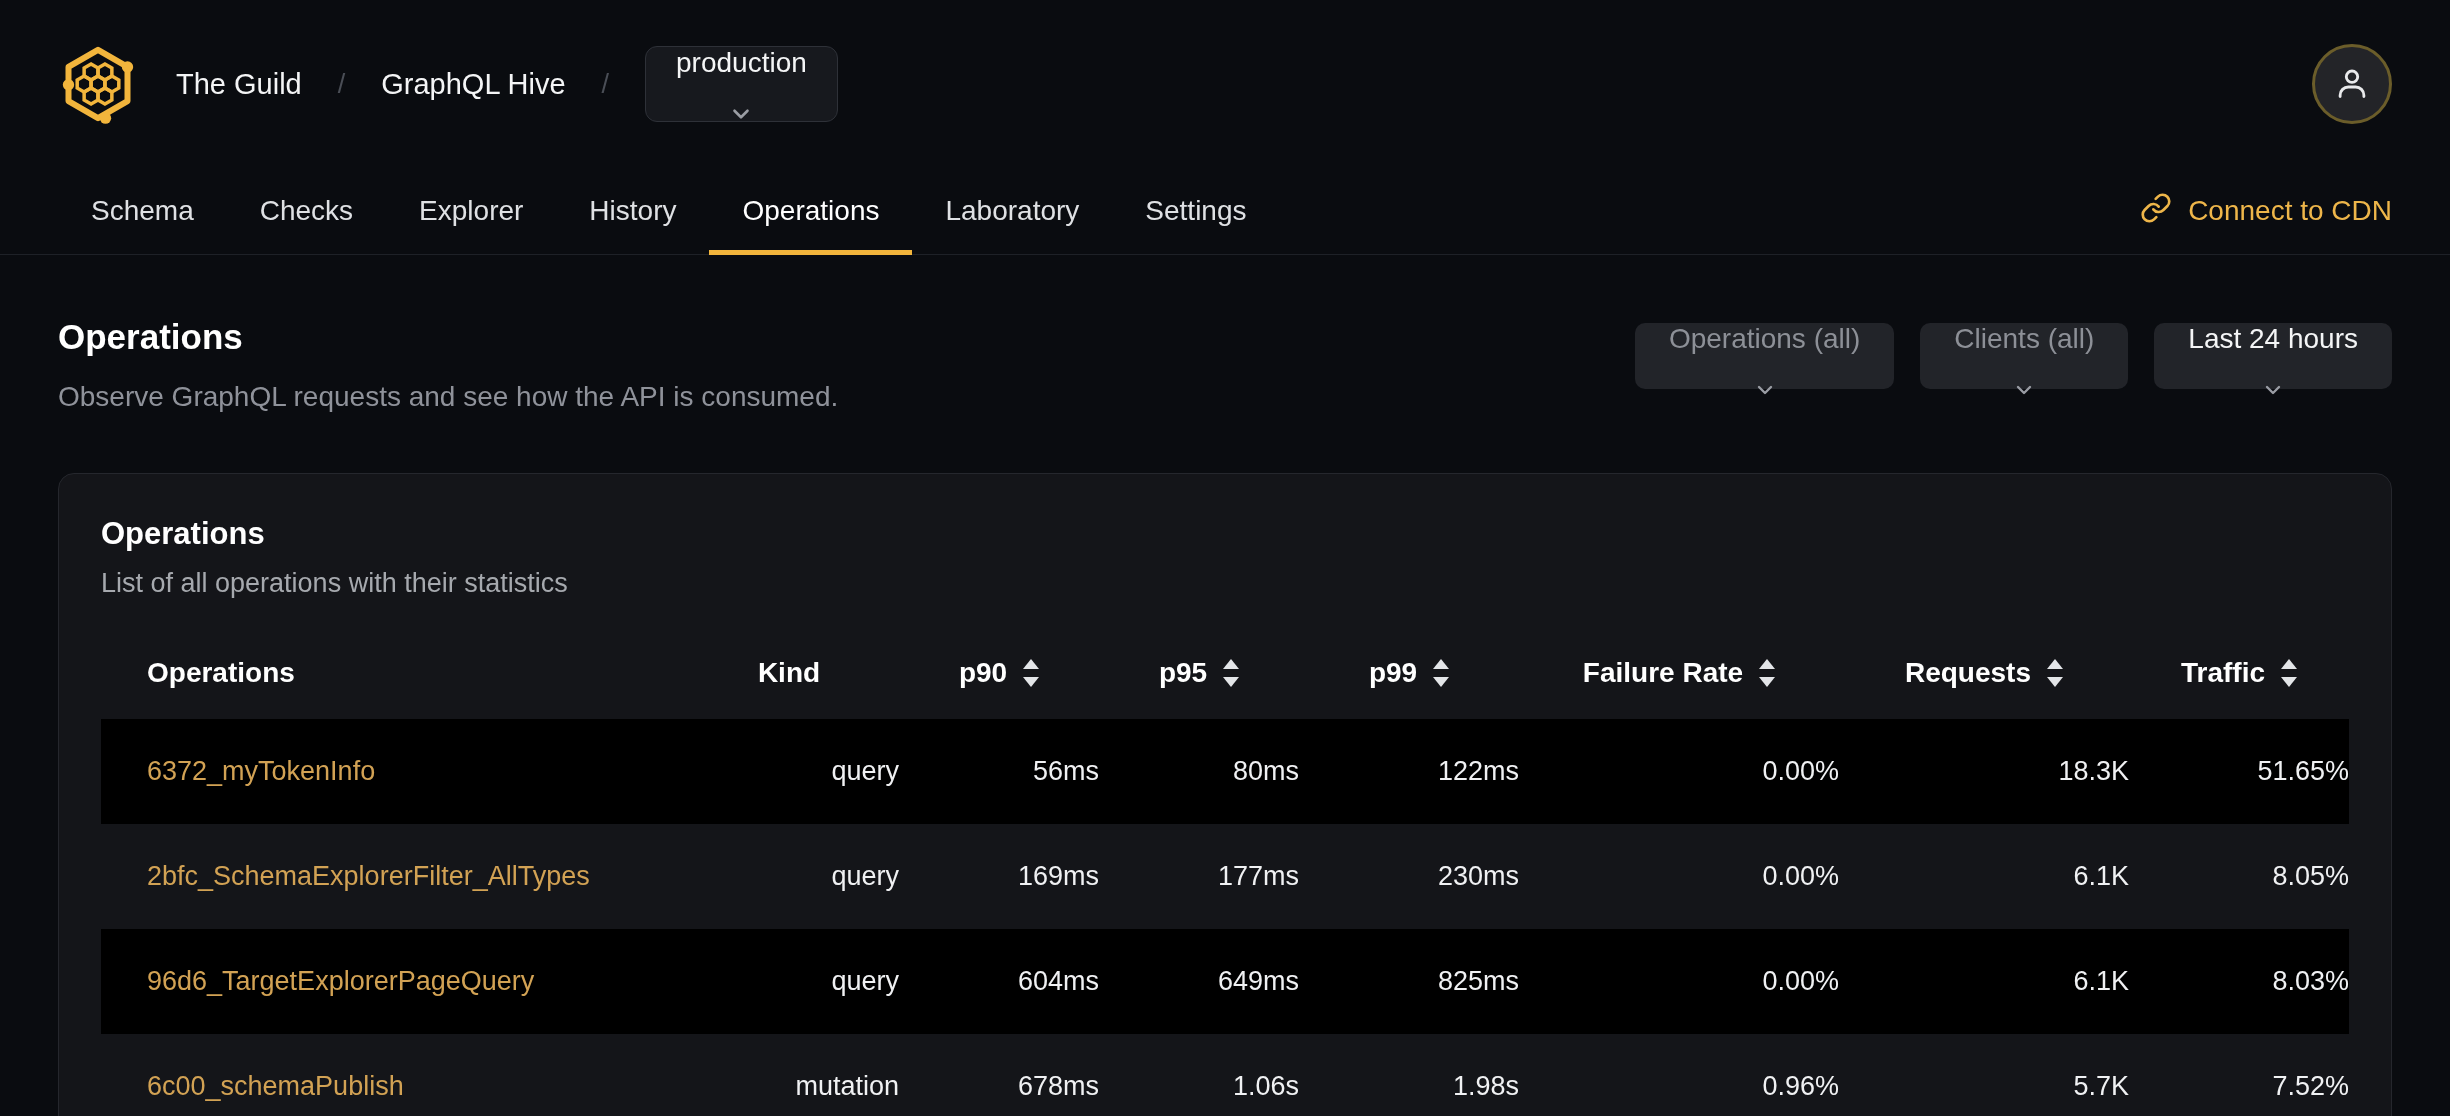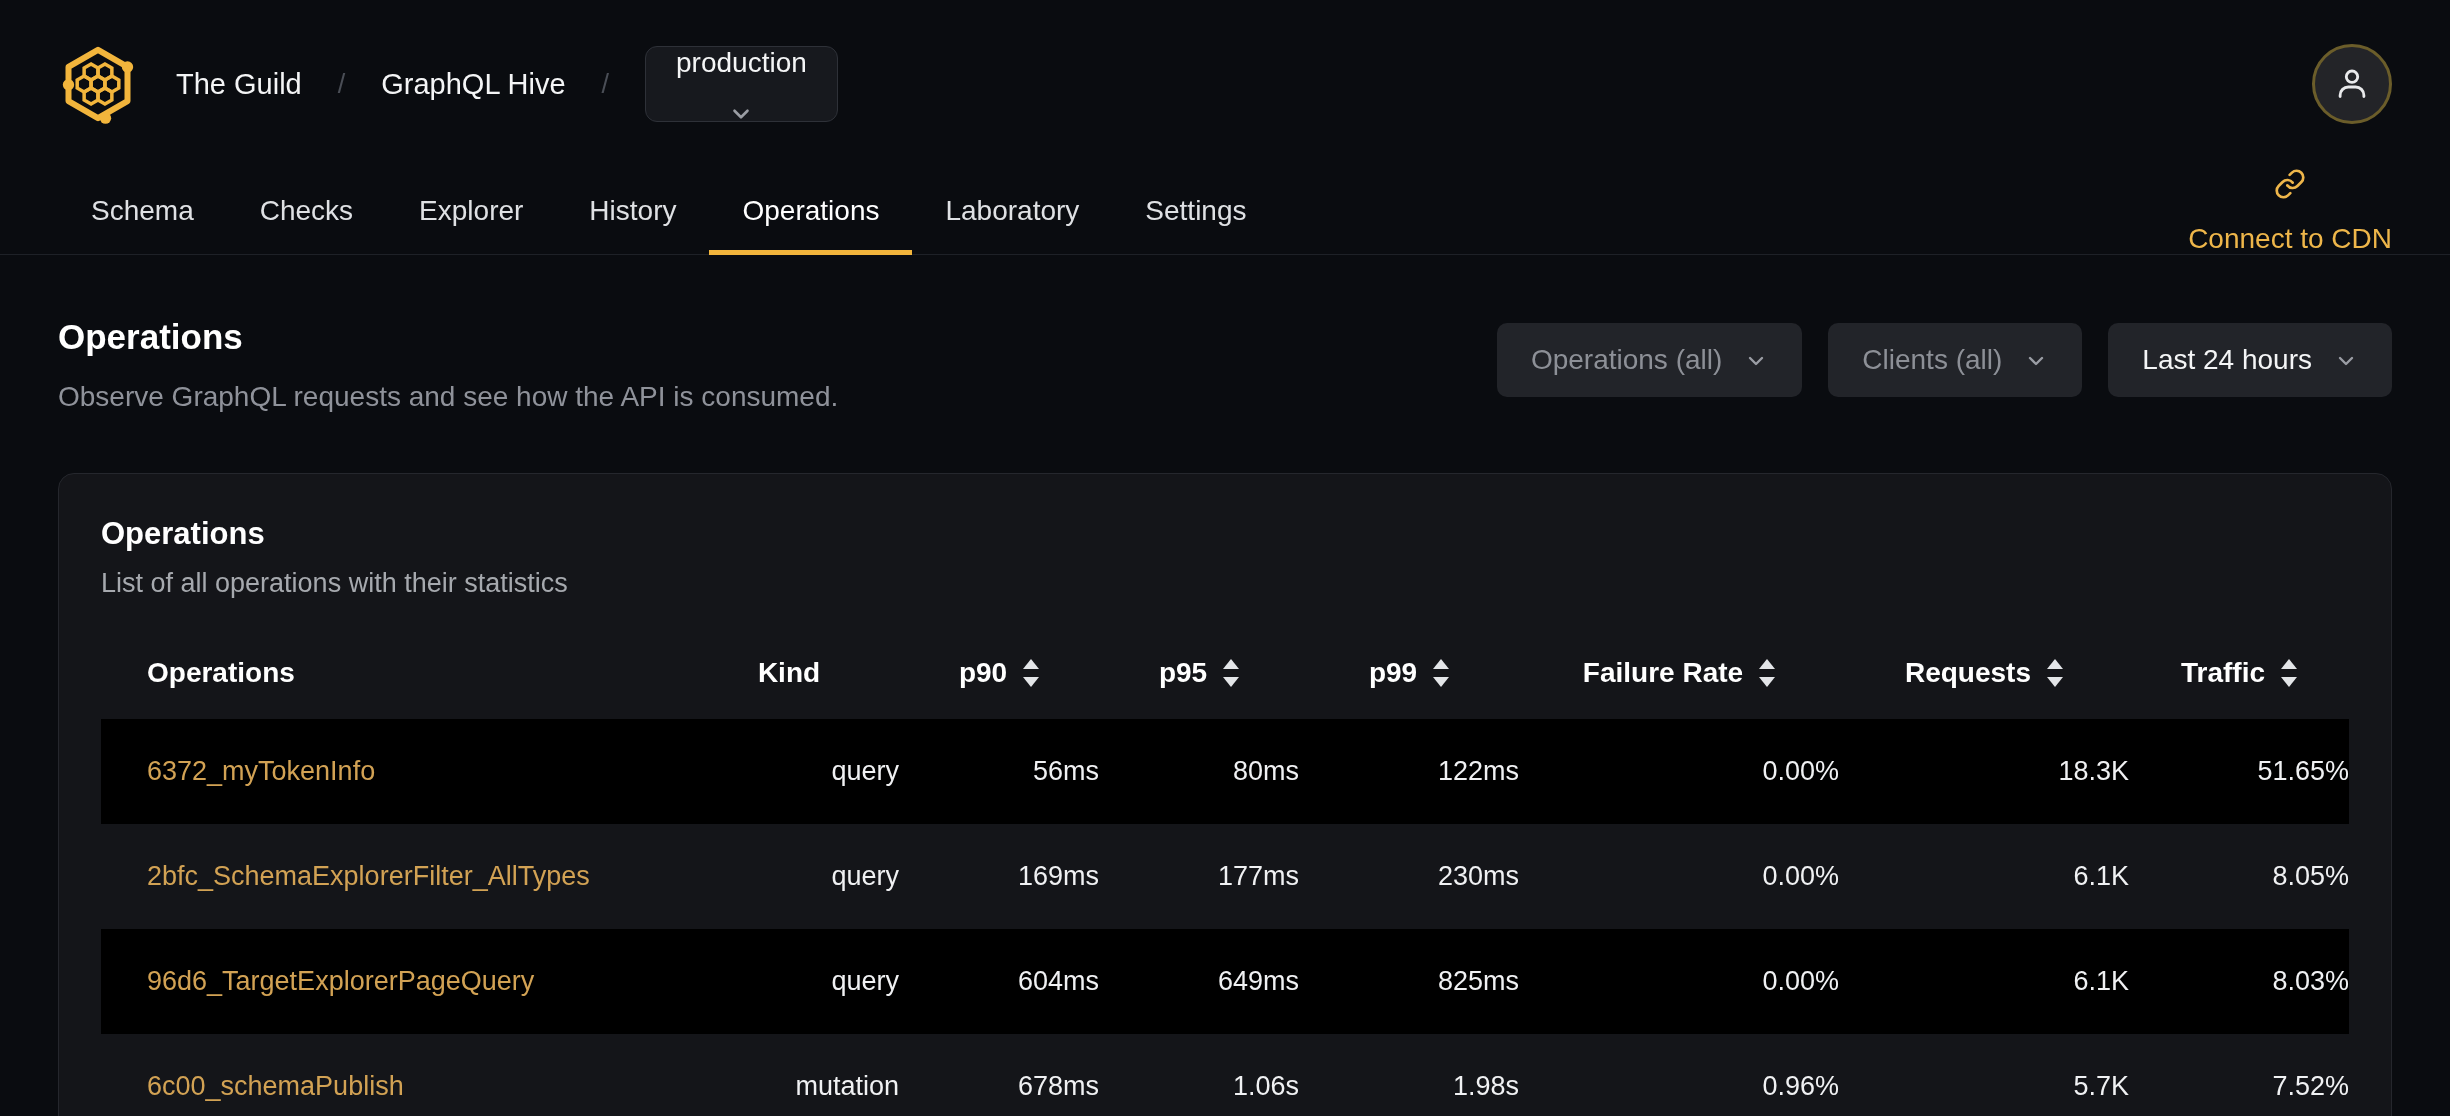--- a/index.html
+++ b/index.html
@@ -28,32 +28,32 @@
     background:#232428; border:3px solid #6b5d2a;
     display:flex; align-items:center; justify-content:center; cursor:pointer;
   }
   .avatar-btn svg { width:38px; height:38px; }
 
   
   .nav { height:87px; display:flex; align-items:stretch; padding:0 58px; border-bottom:1px solid #1e2127; }
   .tab { display:flex; align-items:center; padding:0 33px; font-size:28px; color:#dfe1e4; position:relative; cursor:pointer; }
   .tab.active { color:#ffffff; }
   .tab.active::after { content:""; position:absolute; left:0; right:0; bottom:-1px; height:5px; background:#f2b53c; }
-  .cdn-link { margin-left:auto; display:flex; align-items:center; gap:16px; color:#eeb64a; font-size:28px; font-weight:500; cursor:pointer;flex-direction:column; }
+  .cdn-link { margin-left:auto; display:flex; align-items:center; gap:16px; color:#eeb64a; font-size:28px; font-weight:500; cursor:pointer; }
   .cdn-link svg { width:32px; height:32px; }
 
   
   .page-head { display:flex; justify-content:space-between; align-items:flex-start; padding:62px 58px 0; }
   .page-title { font-size:35px; font-weight:700; color:#ffffff; }
   .page-sub { margin-top:24px; font-size:28px; color:#8f929a; }
   .filters { display:flex; gap:26px; margin-top:6px; }
   .filter-btn {
-    height:74px; padding:0 34px; border-radius:10px; background:#222429; border:none;
+    height:66px; padding:0 34px; border-radius:10px; background:#222429; border:none;
     display:flex; align-items:center; gap:22px; font-size:28px; color:#8d9097;
-    font-family:"Liberation Sans", sans-serif; cursor:pointer; font-weight:500;
+    font-family:"Liberation Sans", sans-serif; cursor:pointer; font-weight:500;flex-direction:column;
   }
   .filter-btn.primary { color:#f4f5f6; }
   .filter-btn .chev { width:24px; height:24px; }
 
   
   .card {
     margin:60px 58px 0; background:#141519; border:1px solid #25272d; border-radius:16px;
     padding:42px 42px 0; height:900px;
   }
   .card-title { font-size:31px; font-weight:700; color:#ffffff; }

